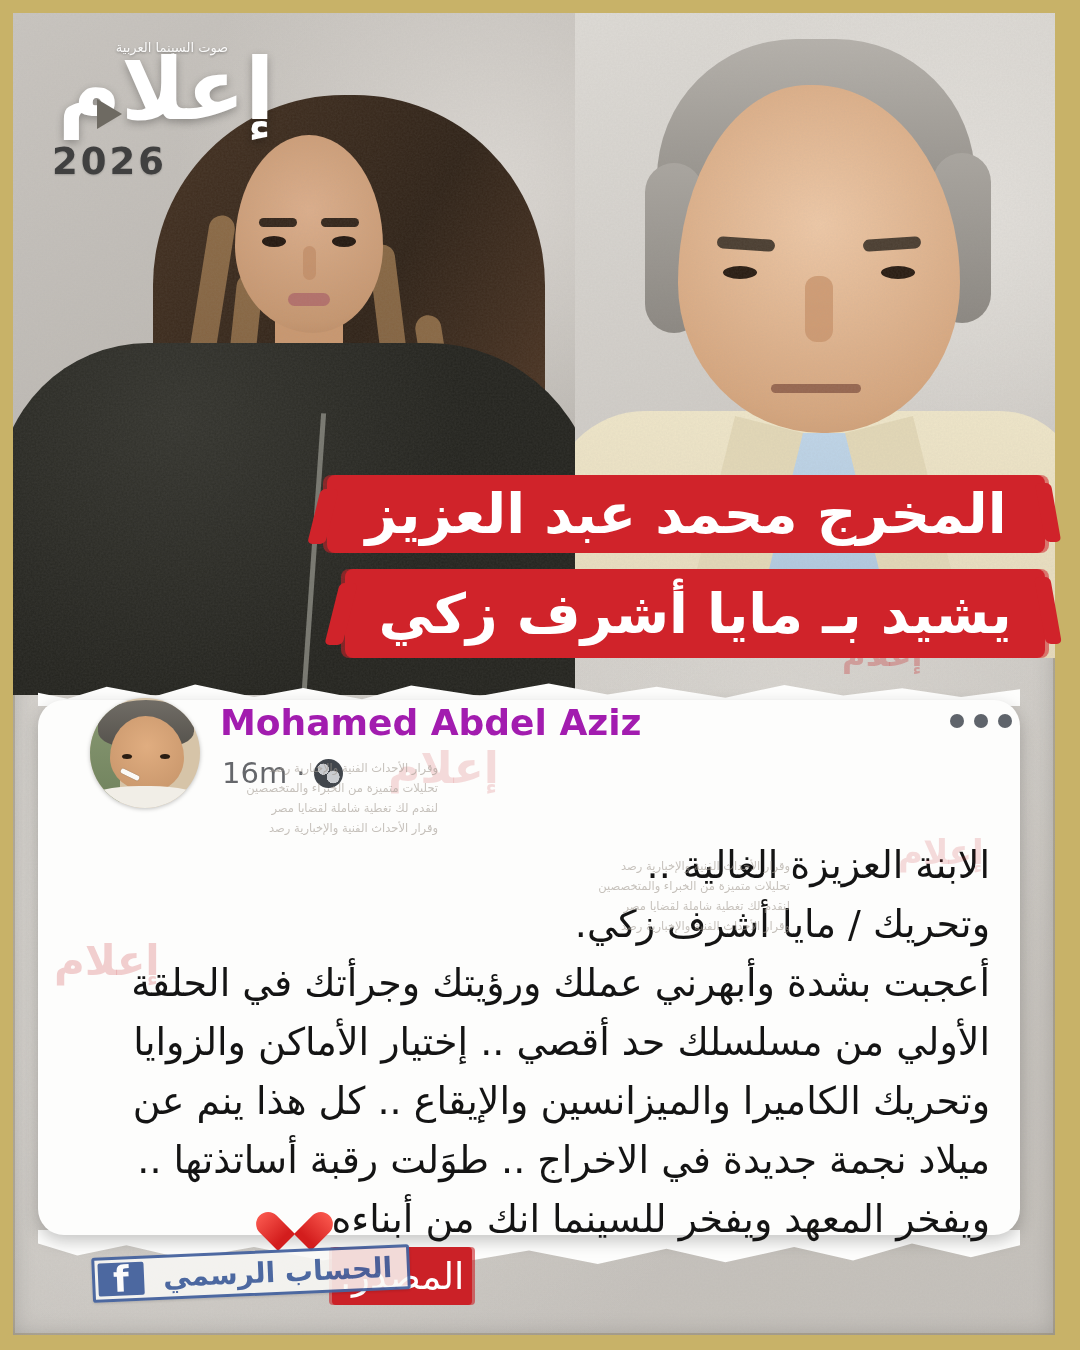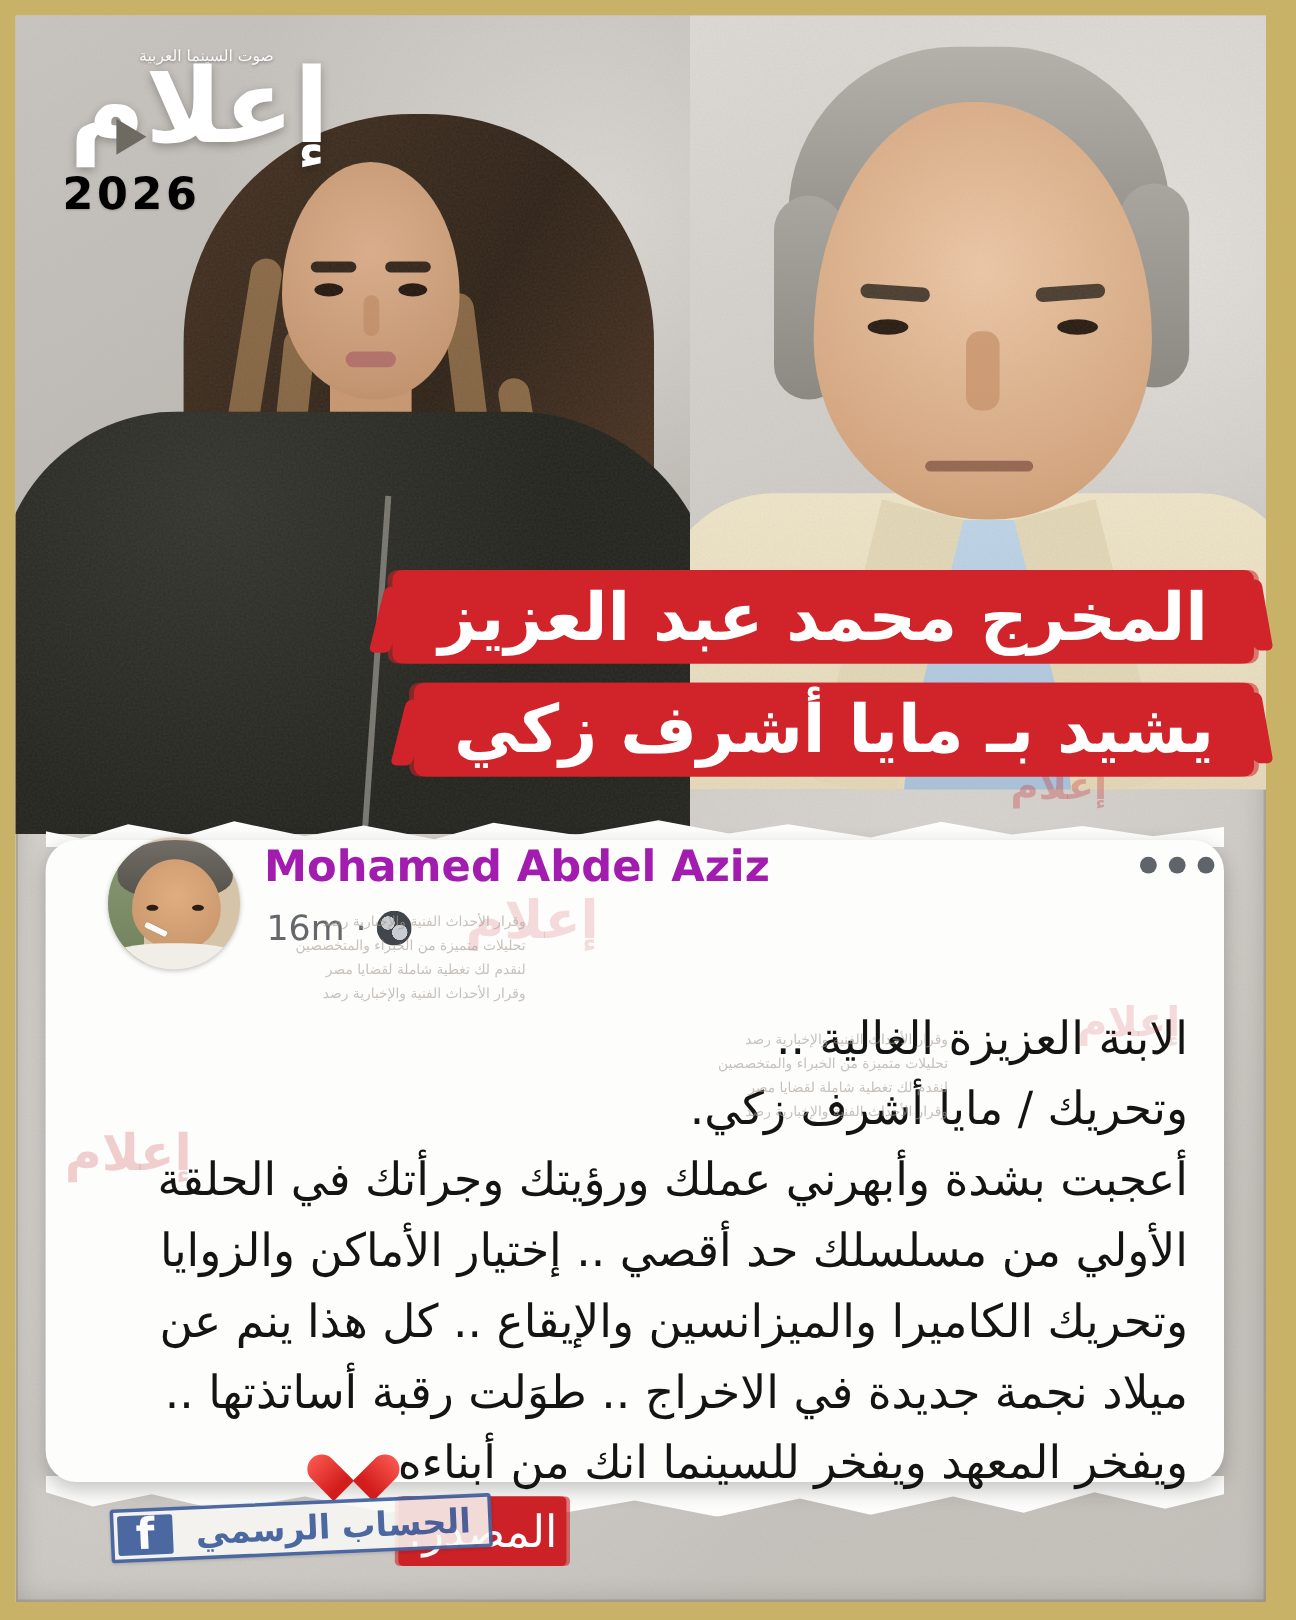--- a/index.html
+++ b/index.html
@@ -57,34 +57,34 @@
   .m-lapel{ position:absolute; top:408px; width:70px; height:240px; background:#e3d8b7; }
 
   
   .brand{ position:absolute; z-index:4; }
   .tagline{ left:92px; top:40px; width:160px; text-align:center; color:#fff; font-size:13px; opacity:.92;
     direction:rtl; text-shadow:0 1px 3px rgba(0,0,0,.4); }
   .logo{ left:58px; top:46px; direction:rtl; color:#fff; font-size:86px; font-weight:bold; line-height:1;
     text-shadow:0 3px 8px rgba(0,0,0,.28); letter-spacing:-2px; }
   .play-tri{ position:absolute; left:97px; top:99px; width:0; height:0; z-index:5;
     border-left:25px solid #6e6a62; border-top:15px solid transparent; border-bottom:15px solid transparent; }
-  .year{ left:52px; top:140px; color:#000000; font-size:37px; font-weight:bold; letter-spacing:3px;
+  .year{ left:52px; top:140px; color:#404040; font-size:37px; font-weight:bold; letter-spacing:3px;
     text-shadow:0 1px 2px rgba(0,0,0,.2); }
 
   
   .banner{ position:absolute; z-index:4; background:#d0232a; color:#fff; direction:rtl;
     display:flex; align-items:center; justify-content:center;
     font-weight:bold; font-size:55px; border-radius:8px;
     box-shadow:-4px 0 0 rgba(208,35,42,.55), 4px 0 0 rgba(208,35,42,.55); }
   .banner::before{ content:""; position:absolute; left:-13px; top:14px; width:18px; height:70%;
     background:#d0232a; transform:skewX(-14deg); border-radius:5px; }
   .banner::after{ content:""; position:absolute; right:-11px; top:8px; width:16px; height:75%;
     background:#d0232a; transform:skewX(10deg); border-radius:5px; }
   .banner-1{ left:327px; top:475px; width:718px; height:78px; }
-  .banner-2{ left:345px; top:569px; width:700px; height:78px; }
+  .banner-2{ left:345px; top:569px; width:700px; height:89px; }
 
   
   .wm-pink{ position:absolute; color:rgba(205,60,64,.18); font-weight:bold; direction:rtl; z-index:1; }
   .wm-canvas{ position:absolute; left:842px; top:636px; font-size:32px; color:rgba(200,40,44,.3);
     font-weight:bold; direction:rtl; z-index:3; }
   .wm-gray{ position:absolute; direction:rtl; text-align:right; font-size:11.5px; line-height:1.75;
     color:#a29a91; opacity:.6; z-index:1; width:200px; }
 
   
   .card{ position:absolute; left:38px; top:700px; width:982px; height:535px; background:#fdfdfc;

